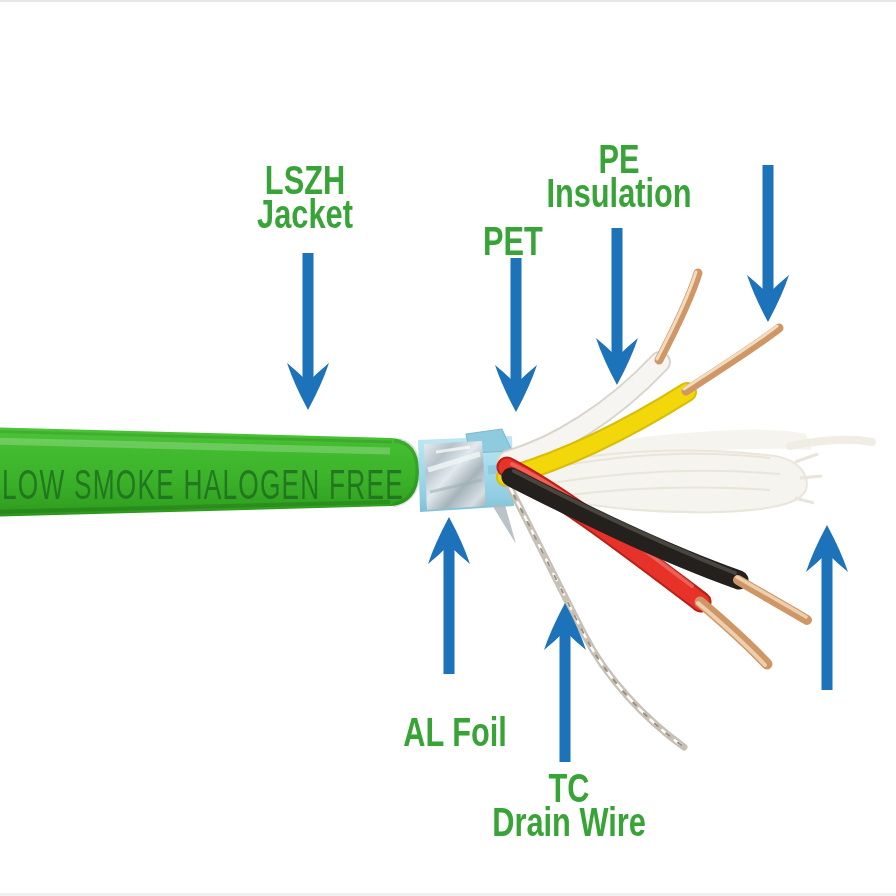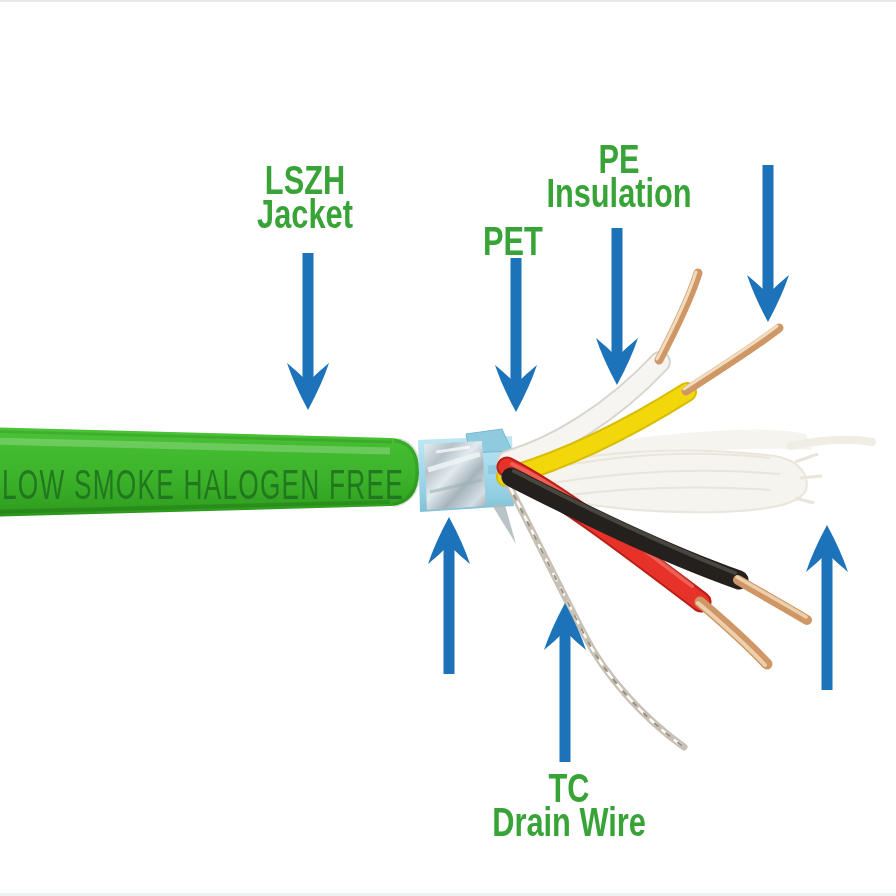--- a/index.html
+++ b/index.html
@@ -186,20 +186,25 @@
   </div>
 
   <div class="lbl" style="left:619px;top:142px;">
     <div class="lbl-inner">
       <span class="lbl-line">PE</span>
       <span class="lbl-line">Insulation</span>
     </div>
   </div>
 
 
+  <div class="lbl" style="left:455px;top:715px;">
+    <div class="lbl-inner">
+      <span class="lbl-line">AL Foil</span>
+    </div>
+  </div>
 
   <div class="lbl" style="left:569px;top:771px;text-align:center;">
     <div class="lbl-inner">
       <span class="lbl-line">TC</span>
       <span class="lbl-line">Drain Wire</span>
     </div>
   </div>
 
 
 </div>

